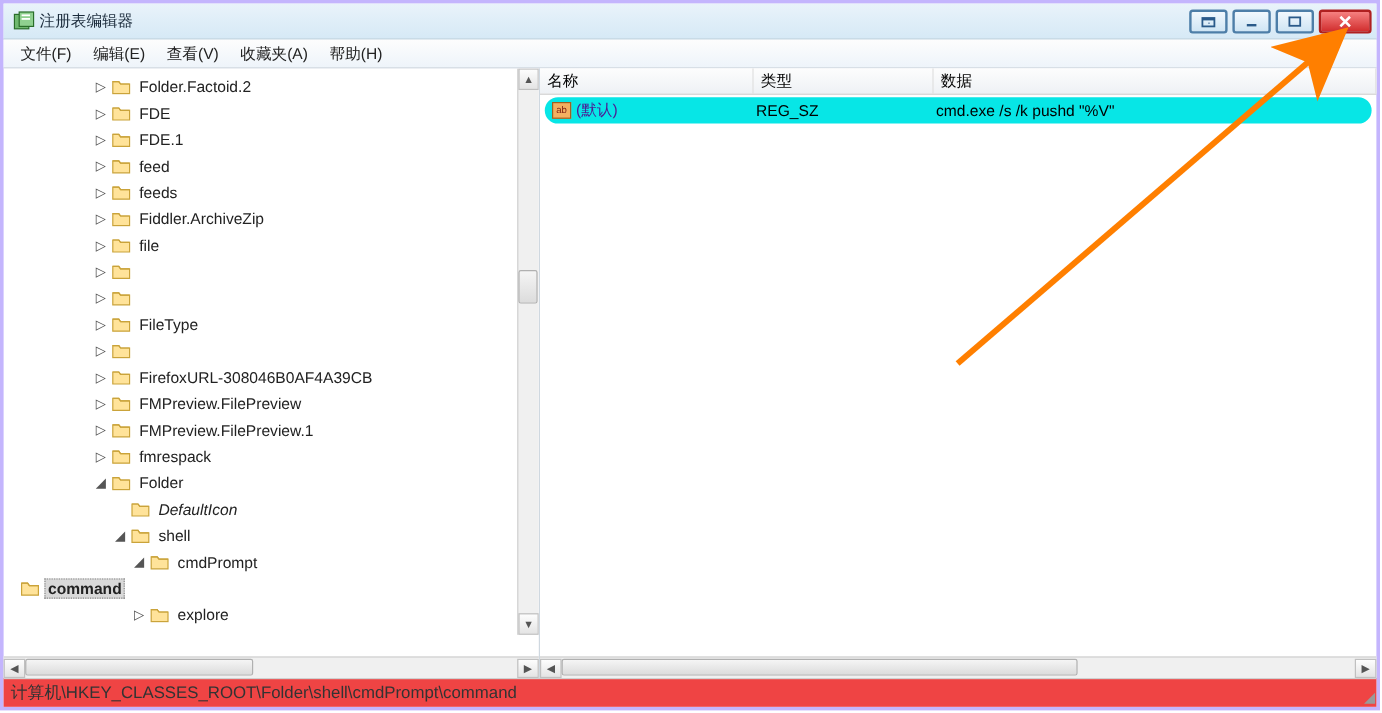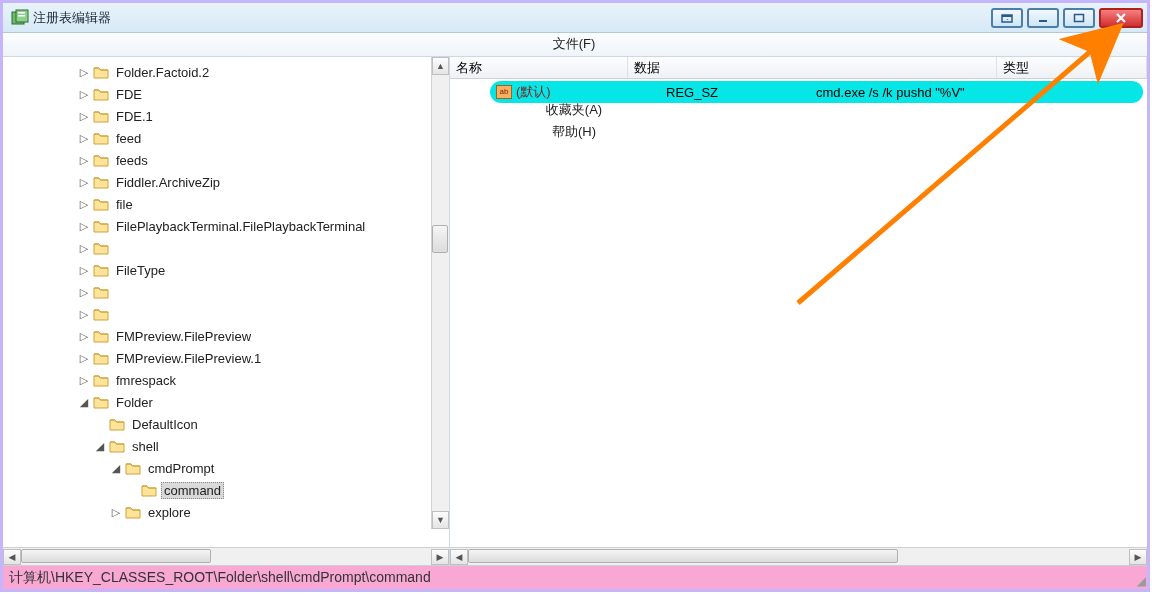--- a/index.html
+++ b/index.html
@@ -10,21 +10,21 @@
 
 .titlebar { height:30px; background:linear-gradient(#e9f3fa,#d6e9f6); display:flex; align-items:center; padding:0 4px; border-bottom:1px solid #b0c8da; }
 .app-icon { width:18px; height:18px; margin:0 4px 0 4px; }
 .title-text { font-size:13px; color:#1a2a3a; flex:1; }
 .title-btns { display:flex; gap:4px; }
 .tbtn { width:32px; height:20px; border:2px solid #4d7ea8; border-radius:3px; background:linear-gradient(#f1f8fe,#cfe5f4); display:flex; align-items:center; justify-content:center; cursor:pointer; }
 .tbtn.close { width:44px; border:2px solid #b02020; background:linear-gradient(#f68080,#d12e2e); }
 .tbtn svg { display:block; }
 
 
-.menubar { height:24px; background:linear-gradient(#fdfdfd,#eef4fa); border-bottom:1px solid #cfd8e0; display:flex; align-items:center; padding:0 6px; font-size:13px; color:#222;flex-direction:column; }
+.menubar { height:24px; background:linear-gradient(#fdfdfd,#eef4fa); border-bottom:1px solid #cfd8e0; display:flex; align-items:center; padding:0 6px; font-size:13px; color:#222; }
 .menu-item { padding:2px 8px; margin-right:2px; cursor:pointer; }
 
 
 .content { display:flex; height:calc(100% - 30px - 24px - 24px); }
 .panel-left { width:447px; border-right:1px solid #cfd8e0; display:flex; flex-direction:column; position:relative; }
 .panel-right { flex:1; display:flex; flex-direction:column; position:relative; }
 .scroll-body { flex:1; overflow:hidden; position:relative; }
 
 .tree { font-size:13px; color:#222; padding:4px 0 4px 0; }
 .node { display:flex; align-items:center; height:22px; white-space:nowrap; }
@@ -41,35 +41,35 @@
 .col.type { width:150px; }
 .col.data { flex:1; }
 
 .row { height:22px; display:flex; align-items:center; font-size:13px; }
 .row.sel { background:#07e6e6; border-radius:11px; }
 .cell { padding:0 6px; }
 .cell.name { width:170px; display:flex; align-items:center; }
 .cell.type { width:150px; }
 .cell.data { flex:1; }
 .val-ico { width:16px; height:14px; margin-right:4px; background:#f5b060; border:1px solid #a06020; font-size:8px; color:#802010; text-align:center; line-height:12px; }
-.val-label { color:#7f1d1d; }
+.val-label { color:#4c1d95; }
 
 
 .hscroll { height:18px; background:#f0f0f0; border-top:1px solid #d0d0d0; display:flex; align-items:center; }
 .hbtn { width:18px; height:16px; background:linear-gradient(#fdfdfd,#e4e4e4); border:1px solid #c0c0c0; display:flex; align-items:center; justify-content:center; font-size:9px; color:#555; cursor:pointer;}
 .htrack { flex:1; height:16px; position:relative; }
 .hthumb { position:absolute; height:14px; top:0; background:linear-gradient(#f5f5f5,#dcdcdc); border:1px solid #b0b0b0; border-radius:2px; }
 
 .vscroll { position:absolute; right:0; top:0; bottom:18px; width:18px; background:#f0f0f0; border-left:1px solid #d0d0d0; display:flex; flex-direction:column; }
 .vbtn { height:18px; background:linear-gradient(#fdfdfd,#e4e4e4); border:1px solid #c0c0c0; display:flex; align-items:center; justify-content:center; font-size:9px; color:#555; cursor:pointer;}
 .vtrack { flex:1; position:relative; }
 .vthumb { position:absolute; left:0; width:16px; background:linear-gradient(#f5f5f5,#dcdcdc); border:1px solid #b0b0b0; border-radius:2px; }
 
 
-.status { height:24px; background:#f9a8d4; border-top:1px solid #d0d0d0; font-size:14px; color:#333; padding:2px 6px; display:flex; align-items:center; }
+.status { height:24px; background:#ef4444; border-top:1px solid #d0d0d0; font-size:14px; color:#333; padding:2px 6px; display:flex; align-items:center; }
 .grip { position:absolute; right:1px; bottom:1px; font-size:12px; color:#9a9a9a; }
 
 
 .arrow-overlay { position:absolute; inset:0; pointer-events:none; }
 
 </style>
 </head>
 <body>
 
 <div class="window">
@@ -176,21 +176,20 @@
                 <path d="M1 3 h5 l1.5 2 h7.5" fill="none" stroke="#caa33a"></path>
               </svg>
               <span class="label">file</span>
             </div>
             <div class="node" style="padding-left: 76px;">
               <span class="toggle">▷</span>
               <svg class="folder-ico" viewBox="0 0 16 14">
                 <path d="M1 3 h5 l1.5 2 h7.5 v8 h-14 z" fill="#ffe39a" stroke="#caa33a"></path>
                 <path d="M1 3 h5 l1.5 2 h7.5" fill="none" stroke="#caa33a"></path>
               </svg>
-              <span class="label">FilePlaybackTerminal.FilePlaybackTerminal</span>
             </div>
             <div class="node" style="padding-left: 76px;">
               <span class="toggle">▷</span>
               <svg class="folder-ico" viewBox="0 0 16 14">
                 <path d="M1 3 h5 l1.5 2 h7.5 v8 h-14 z" fill="#ffe39a" stroke="#caa33a"></path>
                 <path d="M1 3 h5 l1.5 2 h7.5" fill="none" stroke="#caa33a"></path>
               </svg>
             </div>
             <div class="node" style="padding-left: 76px;">
               <span class="toggle">▷</span>
@@ -206,20 +205,21 @@
                 <path d="M1 3 h5 l1.5 2 h7.5 v8 h-14 z" fill="#ffe39a" stroke="#caa33a"></path>
                 <path d="M1 3 h5 l1.5 2 h7.5" fill="none" stroke="#caa33a"></path>
               </svg>
             </div>
             <div class="node" style="padding-left: 76px;">
               <span class="toggle">▷</span>
               <svg class="folder-ico" viewBox="0 0 16 14">
                 <path d="M1 3 h5 l1.5 2 h7.5 v8 h-14 z" fill="#ffe39a" stroke="#caa33a"></path>
                 <path d="M1 3 h5 l1.5 2 h7.5" fill="none" stroke="#caa33a"></path>
               </svg>
+              <span class="label">FirefoxURL-308046B0AF4A39CB</span>
             </div>
             <div class="node" style="padding-left: 76px;">
               <span class="toggle">▷</span>
               <svg class="folder-ico" viewBox="0 0 16 14">
                 <path d="M1 3 h5 l1.5 2 h7.5 v8 h-14 z" fill="#ffe39a" stroke="#caa33a"></path>
                 <path d="M1 3 h5 l1.5 2 h7.5" fill="none" stroke="#caa33a"></path>
               </svg>
               <span class="label">FMPreview.FilePreview</span>
             </div>
             <div class="node" style="padding-left: 76px;">
@@ -239,21 +239,21 @@
               <span class="label">fmrespack</span>
             </div>
             <div class="node" style="padding-left: 76px;">
               <span class="toggle">◢</span>
               <svg class="folder-ico" viewBox="0 0 16 14">
                 <path d="M1 3 h5 l1.5 2 h7.5 v8 h-14 z" fill="#ffe39a" stroke="#caa33a"></path>
                 <path d="M1 3 h5 l1.5 2 h7.5" fill="none" stroke="#caa33a"></path>
               </svg>
               <span class="label">Folder</span>
             </div>
-            <div class="node" style="padding-left: 92px;">
+            <div class="node" style="padding-left: 92px; font-style: italic;">
               <span class="toggle blank"> </span>
               <svg class="folder-ico" viewBox="0 0 16 14">
                 <path d="M1 3 h5 l1.5 2 h7.5 v8 h-14 z" fill="#ffe39a" stroke="#caa33a"></path>
                 <path d="M1 3 h5 l1.5 2 h7.5" fill="none" stroke="#caa33a"></path>
               </svg>
               <span class="label">DefaultIcon</span>
             </div>
             <div class="node" style="padding-left: 92px;">
               <span class="toggle">◢</span>
               <svg class="folder-ico" viewBox="0 0 16 14">
@@ -263,21 +263,21 @@
               <span class="label">shell</span>
             </div>
             <div class="node" style="padding-left: 108px;">
               <span class="toggle">◢</span>
               <svg class="folder-ico" viewBox="0 0 16 14">
                 <path d="M1 3 h5 l1.5 2 h7.5 v8 h-14 z" fill="#ffe39a" stroke="#caa33a"></path>
                 <path d="M1 3 h5 l1.5 2 h7.5" fill="none" stroke="#caa33a"></path>
               </svg>
               <span class="label">cmdPrompt</span>
             </div>
-            <div class="node" style="padding-left: 124px;">
+            <div class="node" style=" font-weight: bold;">
               <span class="toggle blank"> </span>
               <svg class="folder-ico" viewBox="0 0 16 14">
                 <path d="M1 3 h5 l1.5 2 h7.5 v8 h-14 z" fill="#ffe39a" stroke="#caa33a"></path>
                 <path d="M1 3 h5 l1.5 2 h7.5" fill="none" stroke="#caa33a"></path>
               </svg>
               <span class="label sel">command</span>
             </div>
             <div class="node" style="padding-left: 108px;">
               <span class="toggle">▷</span>
               <svg class="folder-ico" viewBox="0 0 16 14">
@@ -300,25 +300,25 @@
         <div class="htrack">
             <div class="hthumb" style="left:0;width:190px;"></div>
           </div>
         <div class="hbtn">▶</div>
       </div>
     </div>
 
     <div class="panel-right">
       <div class="listhdr">
         <div class="col name">名称</div>
+        <div class="col type">类型</div>
         <div class="col data">数据</div>
-        <div class="col type">类型</div>
       </div>
       <div class="scroll-body">
-        <div id="rows" style="padding:2px 4px;margin-left:36px;">
+        <div id="rows" style="padding:2px 4px;">
             <div class="row sel">
               <div class="cell name">
                 <span class="val-ico">ab</span>
                 <span class="val-label">(默认)</span>
               </div>
               <div class="cell type">REG_SZ</div>
               <div class="cell data">cmd.exe /s /k pushd "%V"</div>
             </div>
           </div>
       </div>

